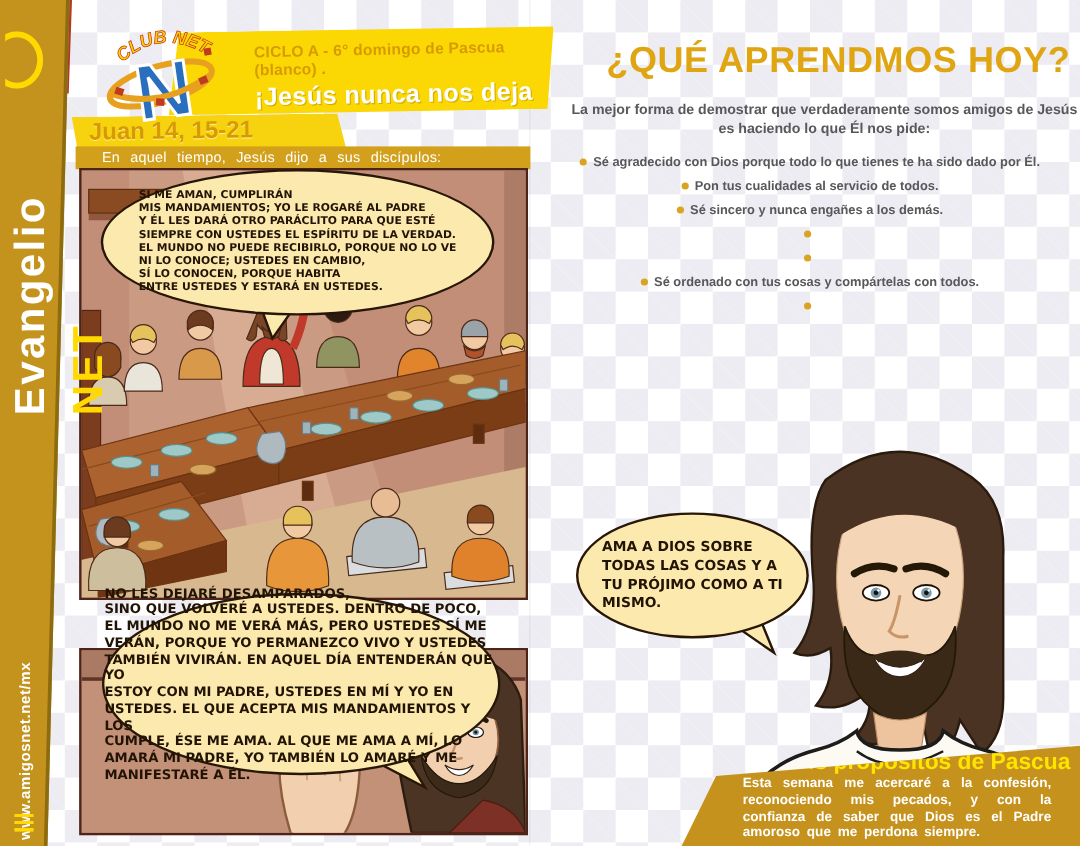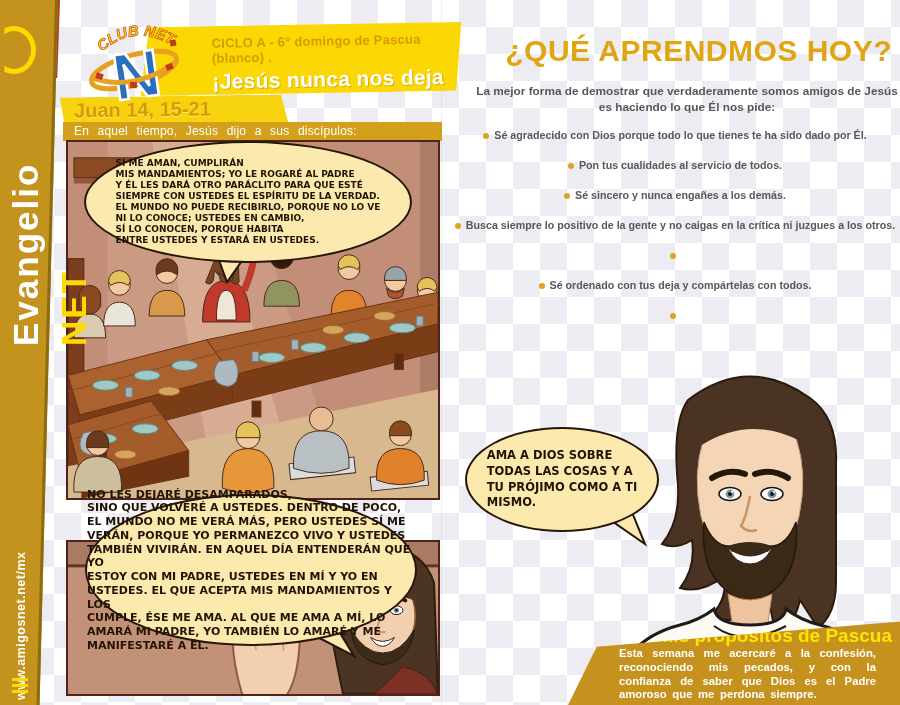--- a/index.html
+++ b/index.html
@@ -40,44 +40,44 @@
   .banner-slogan{margin-top:4px;font-size:21px;font-weight:bold;color:#ffffff;
     text-shadow:1px 1px 0 rgba(186,142,0,.55);letter-spacing:.3px;}
   .logo{left:84px;top:10px;width:100px;height:100px;z-index:5;}
 
   
   .juan-banner{left:60px;top:96px;width:228px;height:28px;background:#f6d30e;z-index:2;
     transform:rotate(-.8deg);clip-path:polygon(0 0,97% 0,100% 100%,2% 100%);
     font-size:20px;font-weight:bold;color:#d79b00;padding:2px 0 0 14px;box-sizing:border-box;
     text-shadow:0 1px 0 rgba(255,255,255,.5);}
   .lead-bar{left:63px;top:122px;width:379px;height:19px;background:#d2a01b;z-index:2;
-    color:#ffffff;font-size:12px;line-height:19px;padding-left:11px;box-sizing:border-box;
+    color:#ffffff;font-size:12px;line-height:19px;padding-left:22px;box-sizing:border-box;
     word-spacing:5px;letter-spacing:.2px;}
 
   
   .panel{border:2px solid #4c241a;box-sizing:border-box;z-index:2;background:#c28e78;}
   .panel1{left:66px;top:140px;width:374px;height:360px;}
   .panel2{left:66px;top:540px;width:374px;height:156px;}
   .panel svg{display:block;width:100%;height:100%;}
 
   
   .bubble{background:#fce9ae;border:2px solid #281708;border-radius:50%;z-index:5;
     display:flex;align-items:center;justify-content:center;
     white-space:pre-line;font-family:"DejaVu Sans",sans-serif;font-weight:bold;color:#221405;}
   .tail{z-index:4;}
   .bubble1{left:84px;top:141px;width:324px;height:118px;font-size:9px;line-height:1.22;}
   .bubble2{left:85px;top:494px;width:328px;height:148px;font-size:11px;line-height:1.25;}
-  .bubble3{left:465px;top:427px;width:190px;height:101px;font-size:11.5px;line-height:1.35;}
+  .bubble3{left:480px;top:427px;width:190px;height:101px;font-size:11.5px;line-height:1.35;}
 
   
   .lesson-title{left:458px;top:34px;width:434px;text-align:right;z-index:2;
     font-size:30px;font-weight:bold;color:#dfa513;letter-spacing:.5px;}
   .lesson-intro{left:458px;top:84px;width:434px;text-align:center;z-index:2;
     font-size:11.8px;color:#57585a;line-height:1.35;white-space:pre-line;font-weight:bold;margin-left:12px;}
-  .bullets{left:452px;top:129px;width:446px;z-index:2;display:flex;flex-direction:column;gap:16px;justify-content:flex-end;}
+  .bullets{left:452px;top:129px;width:446px;z-index:2;display:flex;flex-direction:column;gap:6px;justify-content:flex-end;}
   .bullet-item{text-align:center;font-size:10.7px;color:#57585a;line-height:1.3;
     white-space:pre-line;font-weight:bold;}
   .dot{display:inline-block;width:6px;height:6px;border-radius:50%;background:#d9a41f;
     margin-right:5px;vertical-align:middle;}
 
   
   .portrait{left:600px;top:358px;width:300px;height:347px;z-index:2;}
   .portrait svg{display:block;width:100%;height:100%;}
   .proposals{left:563px;top:618px;width:337px;height:87px;background:#c5921d;z-index:3;
     clip-path:polygon(10% 33%,100% 4%,100% 100%,1.5% 100%);box-sizing:border-box;}
@@ -304,23 +304,23 @@
 TU PRÓJIMO COMO A TI
 MISMO.</div>
 
   <div class="abs lesson-title">¿QUÉ APRENDMOS HOY?</div>
   <div class="abs lesson-intro">La mejor forma de demostrar que verdaderamente somos amigos de Jesús
 es haciendo lo que Él nos pide:</div>
   <div class="abs bullets">
     <div class="bullet-item"><span class="dot"></span><span>Sé agradecido con Dios porque todo lo que tienes te ha sido dado por Él.</span></div>
     <div class="bullet-item"><span class="dot"></span><span>Pon tus cualidades al servicio de todos.</span></div>
     <div class="bullet-item"><span class="dot"></span><span>Sé sincero y nunca engañes a los demás.</span></div>
-    <div class="bullet-item"><span class="dot"></span><span>Busca siempre lo positivo de la gente y no caigas en la crítica ni juzgues a los otros.</span></div>
     <div class="bullet-item"><span class="dot"></span></div>
-    <div class="bullet-item"><span class="dot"></span><span>Sé ordenado con tus deja y compártelas con todos.</span></div>
+    <div class="bullet-item"><span class="dot"></span></div>
+    <div class="bullet-item"><span class="dot"></span><span>Sé ordenado con tus cosas y compártelas con todos.</span></div>
     <div class="bullet-item"><span class="dot"></span></div>
   </div>
 
   <div class="abs portrait">
     <svg viewBox="0 0 300 347">
       <path d="M88,42 q60,-46 122,-2 q28,20 26,66 l0,118 q0,32 -18,46 l-18,-28 q-6,26 -24,36 l-6,-30 q-30,22 -60,10 q18,-16 14,-40 q-22,18 -44,12 q16,-20 12,-48 q-16,10 -30,4 q18,-22 16,-58 q-6,-64 10,-86 z" fill="#4a3323" stroke="#2a1b0e" stroke-width="2"></path>
       <path d="M104,80 q46,-28 92,0 q12,36 3,78 q-9,42 -49,58 q-40,-16 -49,-58 q-9,-42 3,-78 z" fill="#f4d6b6" stroke="#caa07c"></path>
       <path d="M100,88 q50,-32 102,-4 l2,-20 q-52,-30 -106,2 z" fill="#4a3323"></path>
       <path d="M112,120 q16,-10 33,-4 M155,116 q17,-6 33,4" stroke="#241807" stroke-width="6" fill="none" stroke-linecap="round"></path>
       <g>

